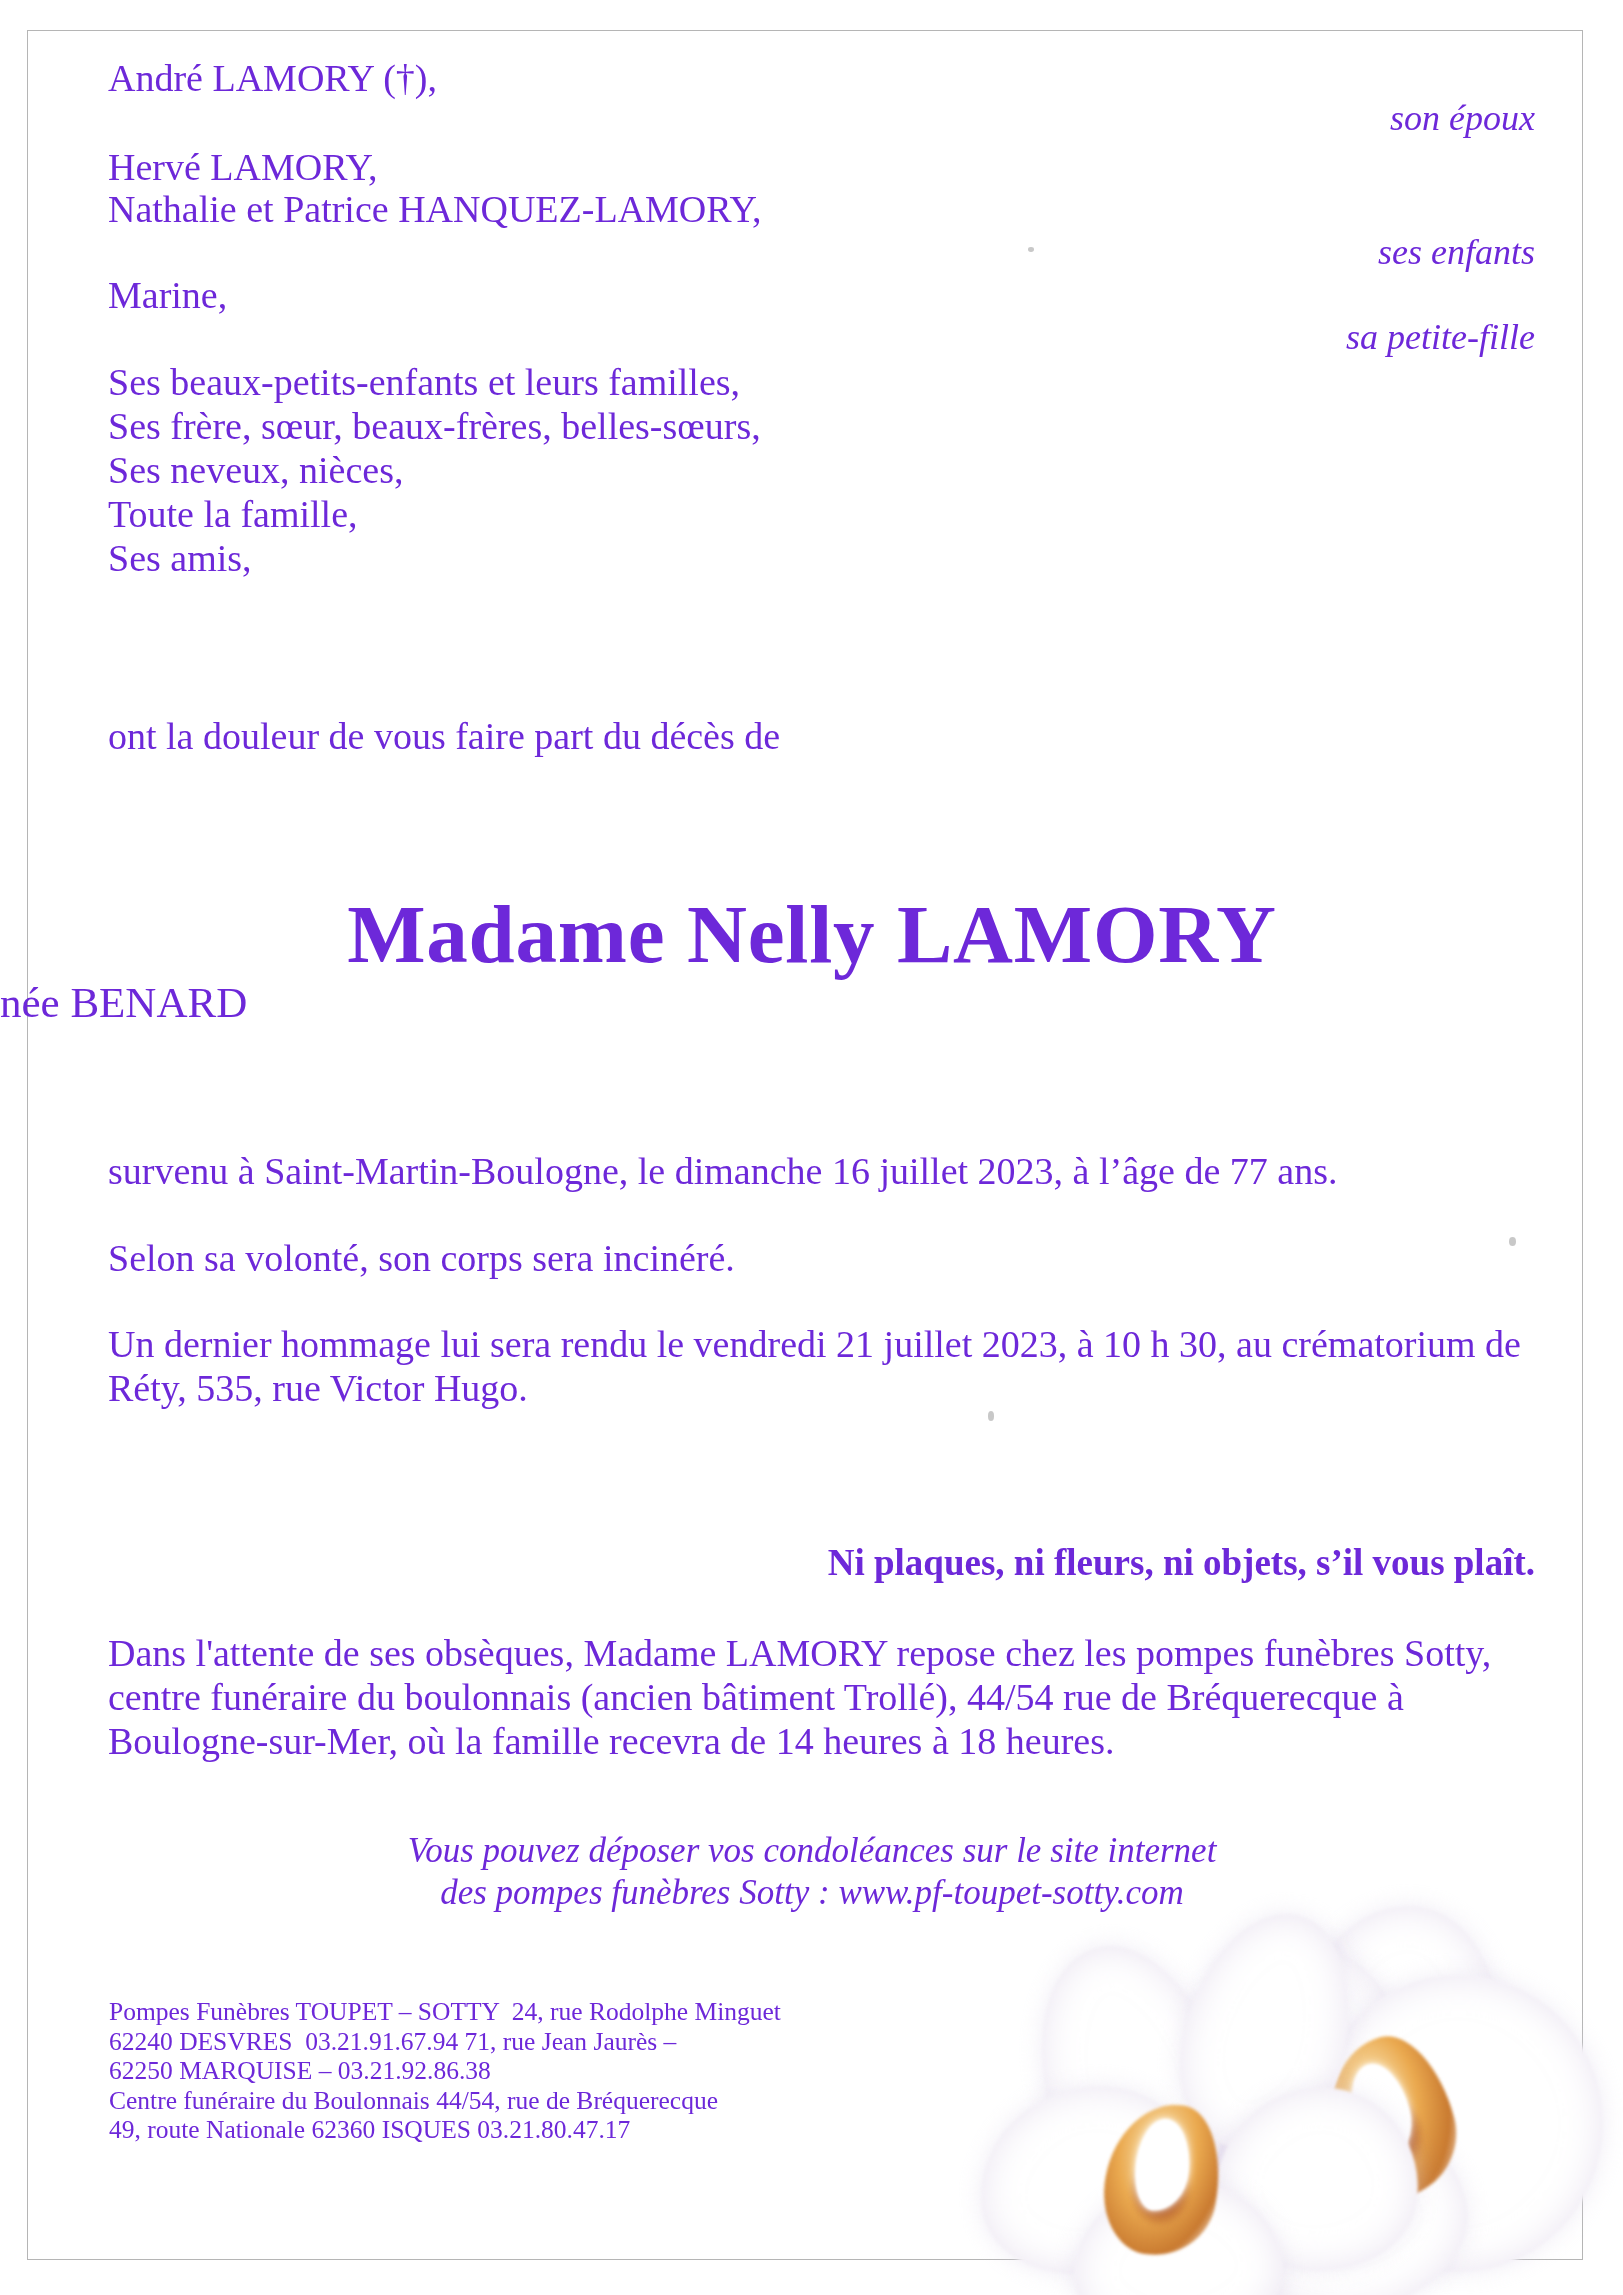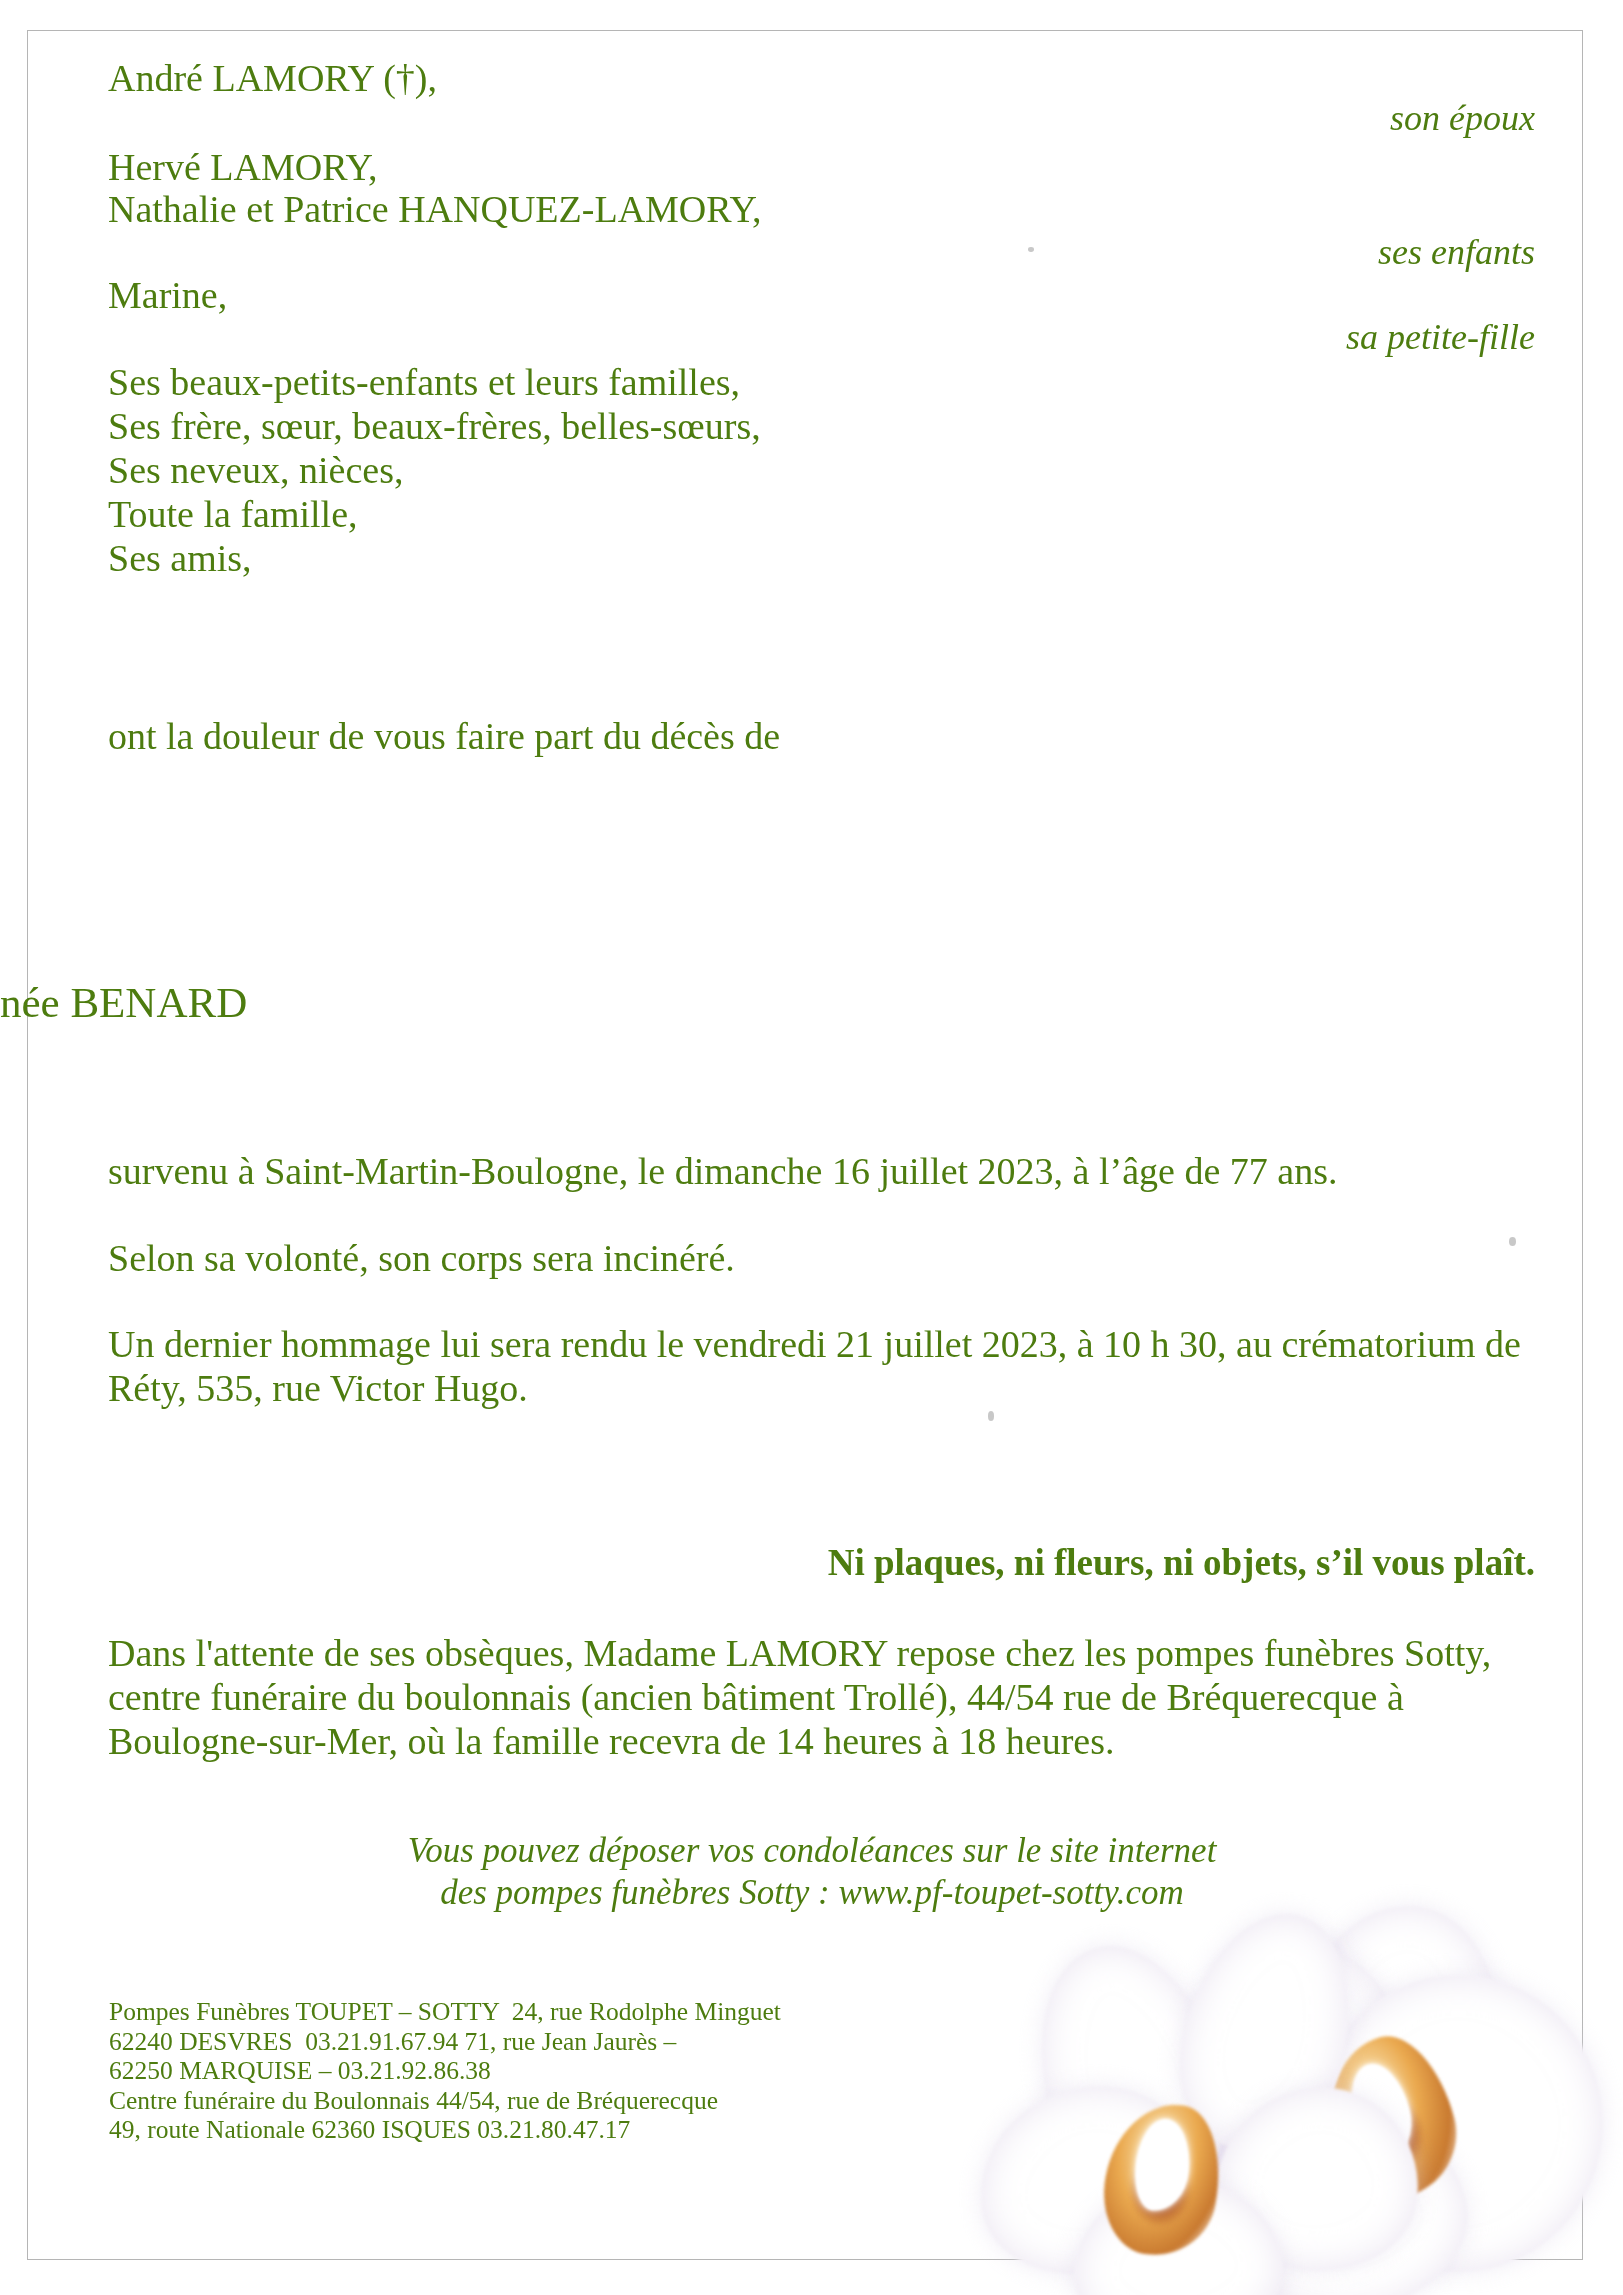--- a/index.html
+++ b/index.html
@@ -7,21 +7,21 @@
     padding: 0;
     background: #ffffff;
   }
   .page {
     position: relative;
     width: 1624px;
     height: 2295px;
     background: #ffffff;
     overflow: hidden;
     font-family: "Liberation Serif", "DejaVu Serif", serif;
-    color: #4d7c0f;
+    color: #6d28d9;
   }
   .abs { position: absolute; }
   .frame {
     position: absolute;
     left: 27px; top: 29.5px;
     width: 1556px; height: 2230px;
     border: 1.6px solid #b5b5b5;
     box-sizing: border-box;
   }
   .body-text {
@@ -134,20 +134,21 @@
   <div class="abs body-text" style="left:108px; top:360px;">
     <span class="list-line">Ses beaux-petits-enfants et leurs familles,</span>
     <span class="list-line">Ses frère, sœur, beaux-frères, belles-sœurs,</span>
     <span class="list-line">Ses neveux, nièces,</span>
     <span class="list-line">Toute la famille,</span>
     <span class="list-line">Ses amis,</span>
   </div>
 
   <div class="abs body-text" style="left:108px; top:714px;">ont la douleur de vous faire part du décès de</div>
 
+  <div class="abs deceased-title" style="top:886px;">Madame Nelly LAMORY</div>
   <div class="abs maiden" style="top:978px;">née BENARD</div>
 
   <div class="abs body-text" style="left:108px; top:1149px;">survenu à Saint-Martin-Boulogne, le dimanche 16 juillet 2023, à l’âge de 77 ans.</div>
 
   <div class="abs body-text" style="left:108px; top:1236px;">Selon sa volonté, son corps sera incinéré.</div>
 
   <div class="abs para" style="left:108px; top:1322px; width:1467px;">Un dernier hommage lui sera rendu le vendredi 21 juillet 2023, à 10 h 30, au crématorium de Réty, 535, rue Victor Hugo.</div>
 
 
   <div class="abs no-flowers" style="right:89px; top:1541px;">Ni plaques, ni fleurs, ni objets, s’il vous plaît.</div>

